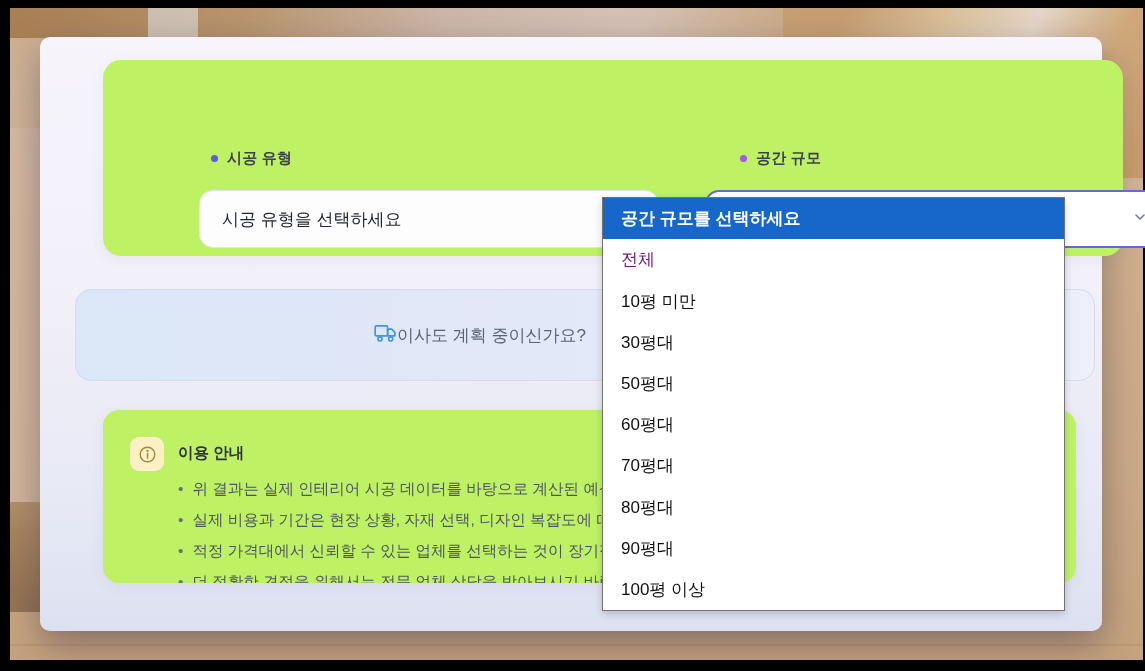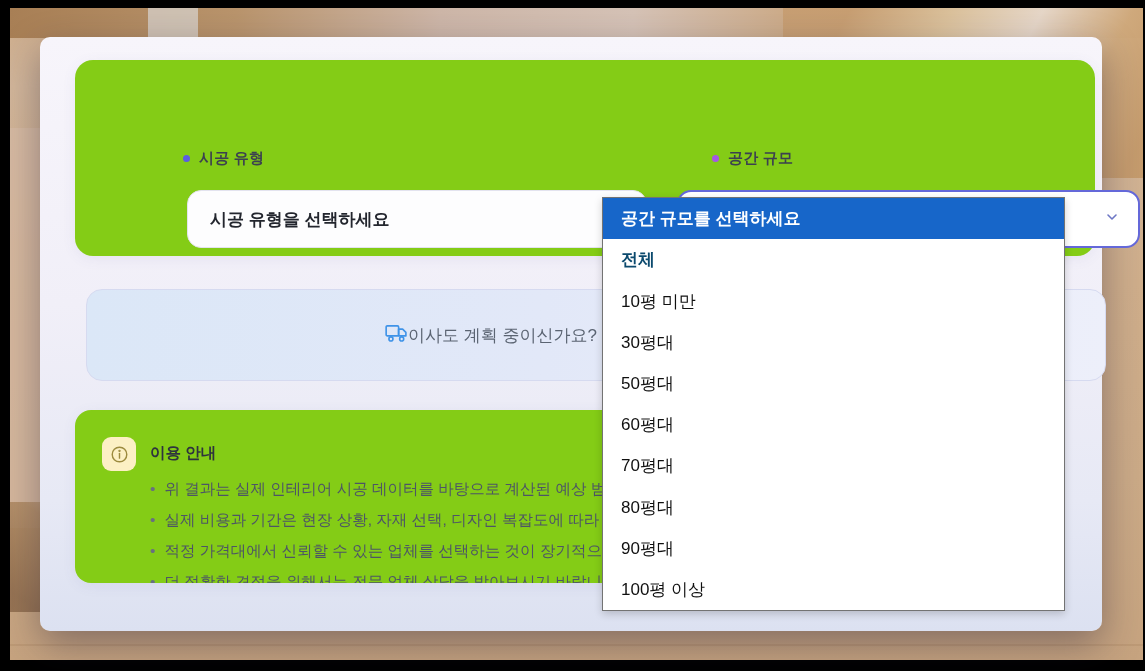--- a/index.html
+++ b/index.html
@@ -19,44 +19,44 @@
   .ph-leftpink { position:absolute; left:0; top:120px; width:32px; height:400px; background:#d9bda7; opacity:.65; }
   .ph-bottomleft { position:absolute; left:0; bottom:48px; width:150px; height:110px;
     background:linear-gradient(35deg,#8e6b4b 10%,#b08a61 55%,rgba(176,138,97,0) 78%); opacity:.85; }
   .ph-bottomline { position:absolute; left:0; bottom:14px; width:100%; height:2px; background:#b3906c; opacity:.5; }
 
   
   .panel { position:absolute; left:40px; top:37px; width:1062px; height:594px; border-radius:10px;
     background:linear-gradient(180deg,#f7f5fb 0%,#f1eff8 45%,#e7e9f5 78%,#dce1f1 100%);
     box-shadow:0 14px 38px rgba(35,30,55,.40); }
 
-  .card { position:absolute; background:#84cc16; border-radius:18px;
-    box-shadow:0 3px 14px rgba(95,95,150,.08); }
+  .card { position:absolute; background:#bef264; border-radius:18px;
+    box-shadow:0 3px 14px rgba(95,95,150,.08);margin-left:28px; }
   .top-card    { left:75px; top:60px;  width:1020px; height:196px; }
   .notice-card { left:75px; top:410px; width:973px; height:173px; border-radius:16px; overflow:hidden; }
 
   
   .field-label { position:absolute; display:flex; align-items:center; gap:9px;
     font-size:15px; font-weight:700; color:#3c4150; letter-spacing:.2px; }
   .label-1 { left:108px; top:89px; }
   .label-2 { left:637px; top:89px; }
   .dot { width:7px; height:7px; border-radius:50%; }
   .dot-1 { background:#5b5ce2; }
   .dot-2 { background:#a557e8; }
 
   .select-box { position:absolute; top:130px; height:58px; background:#fdfdfe;
     border:1px solid #e3e3ef; border-radius:14px; display:flex; align-items:center;
     padding:0 18px 0 22px; cursor:pointer; }
-  .select-1 { left:112px; width:460px;font-weight:bold; }
+  .select-1 { left:96px; width:460px; }
   .select-2 { left:602px; width:463px; background:#fff; border:2px solid #6468d9; padding-left:21px; }
   .select-text { font-size:17px; color:#23262e; white-space:nowrap; }
   .select-box .chev { margin-left:auto; flex:0 0 auto; }
 
   
-  .banner { position:absolute; left:86px; top:289px; width:1020px; height:92px; border-radius:16px;
+  .banner { position:absolute; left:75px; top:289px; width:1020px; height:92px; border-radius:16px;
     background:linear-gradient(90deg,#dbe7f7 0%,#e2e8f8 45%,#edeffa 100%);
     border:1px solid #d6daf0; display:flex; align-items:center; justify-content:center;
     padding-right:210px; cursor:pointer; }
   .banner-text { font-size:17px; color:#5b6472; white-space:nowrap; }
 
   
   .notice-inner { display:flex; gap:14px; padding:27px 25px 0 27px; }
   .notice-badge { flex:0 0 auto; width:34px; height:34px; border-radius:9px; background:#fcf0c4;
     display:flex; align-items:center; justify-content:center; }
   .notice-title { font-size:15.5px; font-weight:700; color:#2e333e; margin:6px 0 9px; }
@@ -64,21 +64,21 @@
   .notice-list li { font-size:15.5px; color:#4d5566; line-height:31px; white-space:nowrap; }
   .notice-list li::before { content:"•"; color:#687081; margin-right:9px; }
 
   
   .dropdown { position:absolute; left:602px; top:197px; width:463px; height:414px; z-index:20;
     background:#fff; border:1px solid #737373; box-shadow:0 3px 8px rgba(0,0,0,.18);
     display:flex; flex-direction:column; }
   .dd-option { flex:1 1 0; display:flex; align-items:center; padding-left:18px;
     font-size:17px; color:#101010; cursor:pointer; white-space:nowrap; }
   .dd-option.highlighted { background:#1766c9; color:#fff; font-weight:600; }
-  .dd-option.accent { color:#0c4a6e; font-weight:700; }
+  .dd-option.accent { color:#701a75; font-weight:400; }
 </style>
 </head>
 <body>
 
 <div class="stage">
 
   <div class="photo">
     <div class="ph-topband"></div>
     <div class="ph-topright"></div>
     <div class="ph-leftstrip"></div>

